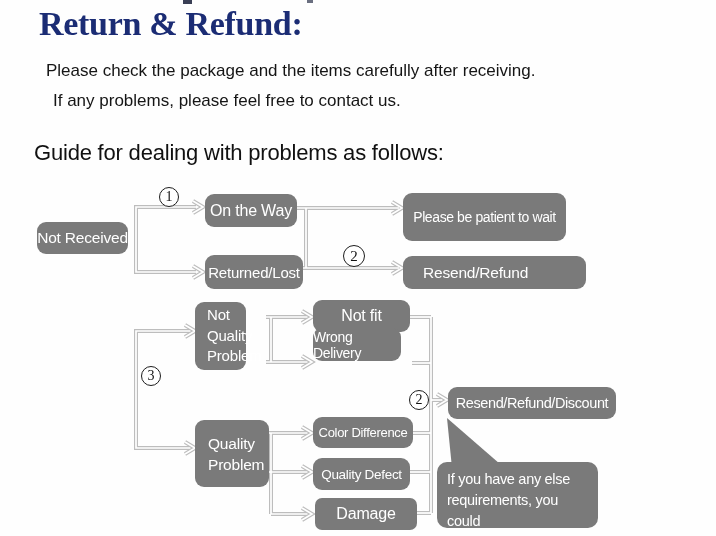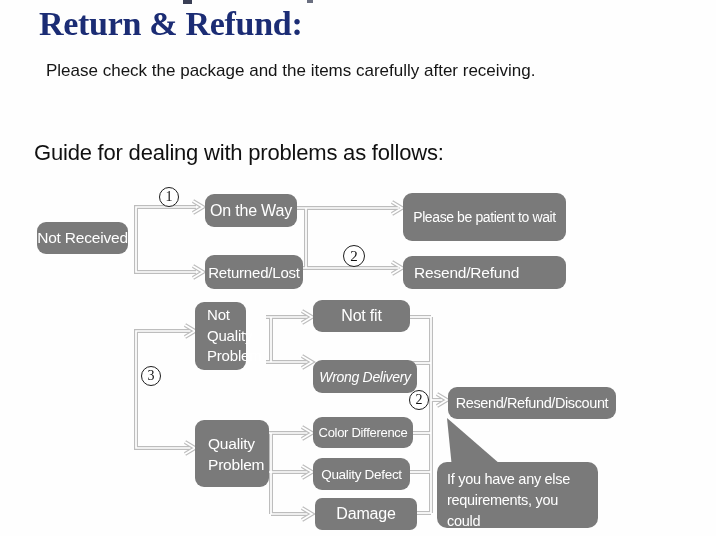--- a/index.html
+++ b/index.html
@@ -102,38 +102,39 @@
       <path d="M302 356L312 362L302 368" fill="none" stroke="#ffffff" stroke-width="1.7"></path>
       <path d="M302 427L312 433L302 439" fill="none" stroke="#ffffff" stroke-width="1.7"></path>
       <path d="M302 466L312 472L302 478" fill="none" stroke="#ffffff" stroke-width="1.7"></path>
       <path d="M302 508L312 514L302 520" fill="none" stroke="#ffffff" stroke-width="1.7"></path>
       <path d="M437 394L447 400L437 406" fill="none" stroke="#ffffff" stroke-width="1.7"></path>
       <polygon points="447,418 500,464 452,468" fill="#7a7a7a"></polygon>
     </svg>
 
   <div class="abs title">Return &amp; Refund:</div>
   <div class="abs sub1">Please check the package and the items carefully after receiving.</div>
+  <div class="abs sub2">If any problems, please feel free to contact us.</div>
   <div class="abs guide">Guide for dealing with problems as follows:</div>
 
   <div class="speck" style="left:183px;top:0;width:9px;height:4px;background:#3a3f55;"></div>
   <div class="speck" style="left:307px;top:0;width:6px;height:3px;background:#6a6f80;"></div>
 
   <div class="node" style="left:37px;top:222px;width:91px;height:32px;font-size:15.5px;">Not Received</div>
   <div class="node" style="left:205px;top:194px;width:92px;height:33px;font-size:16px;">On the Way</div>
   <div class="node" style="left:205px;top:255px;width:98px;height:34px;font-size:15px;">Returned/Lost</div>
   <div class="node" style="left:403px;top:193px;width:163px;height:48px;font-size:14px;letter-spacing:-0.4px;">Please be patient to wait</div>
-  <div class="node leftal" style="left:403px;top:256px;width:163px;height:33px;font-size:15.5px;padding-left:11px;">Resend/Refund</div>
+  <div class="node leftal" style="left:403px;top:256px;width:183px;height:33px;font-size:15.5px;padding-left:20px;">Resend/Refund</div>
 
   <div class="node leftal" style="left:195px;top:302px;width:51px;height:68px;font-size:15px;line-height:20.5px;padding-left:12px;">Not
 Quality
 Problem</div>
   <div class="node leftal" style="left:195px;top:420px;width:74px;height:67px;font-size:15.5px;line-height:21px;padding-left:13px;">Quality
 Problem</div>
   <div class="node" style="left:313px;top:300px;width:97px;height:32px;font-size:16px;">Not fit</div>
-  <div class="node" style="left:313px;top:360px;width:104px;height:33px;font-size:14px;letter-spacing:-0.3px;font-style:italic;">Wrong Delivery</div>
+  <div class="node" style="left:313px;top:328px;width:88px;height:33px;font-size:14px;letter-spacing:-0.3px;">Wrong Delivery</div>
   <div class="node" style="left:313px;top:417px;width:100px;height:31px;font-size:13px;letter-spacing:-0.3px;">Color Difference</div>
   <div class="node" style="left:313px;top:458px;width:97px;height:32px;font-size:13.5px;letter-spacing:-0.3px;">Quality Defect</div>
   <div class="node" style="left:315px;top:498px;width:102px;height:32px;font-size:16px;border-radius:7px;">Damage</div>
   <div class="node" style="left:448px;top:387px;width:168px;height:32px;font-size:14.5px;letter-spacing:-0.4px;">Resend/Refund/Discount</div>
 
   <div class="marker" style="left:159px;top:187px;">1</div>
   <div class="marker" style="left:343px;top:245px;width:22px;height:22px;font-size:15px;">2</div>
   <div class="marker" style="left:141px;top:366px;">3</div>
   <div class="marker" style="left:409px;top:390px;">2</div>
 

